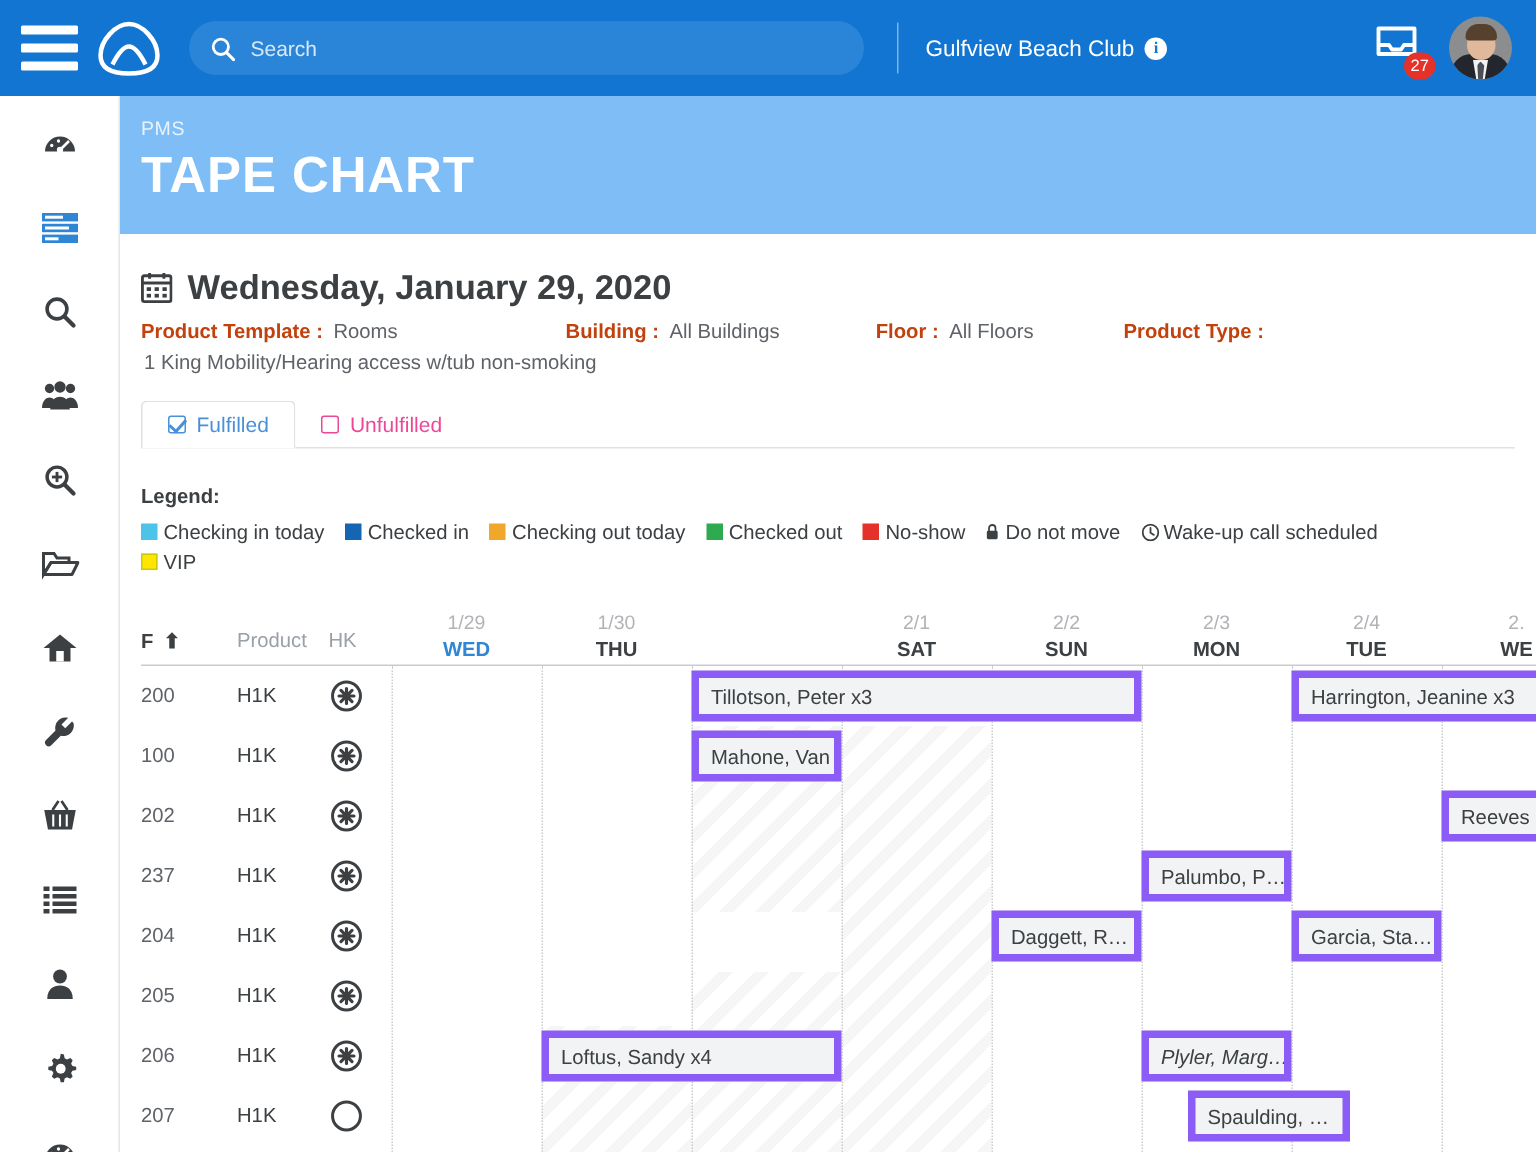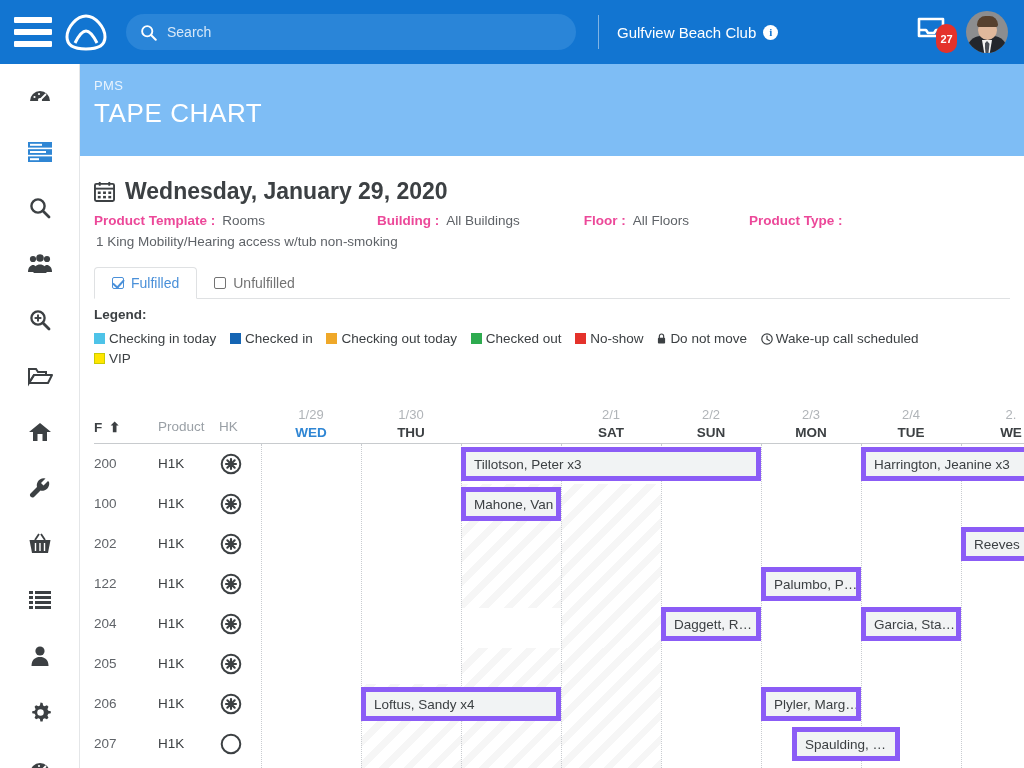--- a/index.html
+++ b/index.html
@@ -59,22 +59,22 @@
   }
 
   .topright {
     margin-left: auto; display: flex; align-items: center; gap: 18px;
     padding-right: 16px;
   }
   .inbox-wrap { position: relative; width: 34px; height: 34px; cursor: pointer; }
   .badge {
     position: absolute; right: -9px; bottom: -4px;
     background: #e4322b; color: #fff;
-    font-size: 11px; font-weight: bold;
-    min-width: 21px; height: 29px; border-radius: 10px;
+    font-size: 11px; font-weight: normal;
+    min-width: 21px; height: 18px; border-radius: 10px;
     display: flex; align-items: center; justify-content: center;
     padding: 0 4px;
   }
   .avatar {
     width: 42px; height: 42px; border-radius: 50%;
     background: #8c8d8f; overflow: hidden; position: relative;
     cursor: pointer;
   }
   .avatar .head {
     position:absolute; width: 19px; height: 22px; border-radius: 50%/55% 55% 45% 45%;
@@ -116,21 +116,21 @@
 
   
   .pagehead {
     position: absolute; left: 80px; top: 64px;
     width: 944px; height: 92px;
     background: #7ebdf5;
     padding: 14px 0 0 14px;
   }
   .crumb { color: #e9f3fd; font-size: 13px; letter-spacing: .4px; }
   .ptitle {
-    color: #ffffff; font-size: 26px; font-weight: normal;
+    color: #ffffff; font-size: 34px; font-weight: bold;
     letter-spacing: .6px; margin-top: 5px;
     font-family: "Liberation Sans", sans-serif;
   }
 
   
   .content {
     position: absolute; left: 80px; top: 156px;
     width: 944px; height: 612px;
     background: #ffffff;
     overflow: hidden;
@@ -138,54 +138,54 @@
 
   .datehead {
     display: flex; align-items: center; gap: 10px;
     padding: 22px 0 0 14px;
   }
   .datehead .dtext { font-size: 23px; font-weight: bold; color: #3c4043; }
 
   .filters {
     padding: 8px 0 0 14px; font-size: 13.5px; display: flex; align-items: baseline;
   }
-  .filters .fl { font-weight: bold; color: #ec4899; }
+  .filters .fl { font-weight: bold; color: #c2410c; }
   .filters .fv { color: #5f6368; margin-left: 7px; }
   .fgap1 { width: 112px; } .fgap2 { width: 64px; } .fgap3 { width: 60px; }
 
   .subline { padding: 6px 0 0 16px; font-size: 13.5px; color: #5f6368; }
 
   
   .tabs {
     margin: 18px 0 0 14px; width: 916px;
     border-bottom: 1px solid #dfe1e3;
     display: flex; align-items: flex-start; height: 32px;
   }
   .tab {
     height: 32px; padding: 0 17px;
     display: flex; align-items: center; gap: 7px;
     font-size: 14px; cursor: pointer;
-    color: #737373;
+    color: #ec4899;
   }
   .tab.active {
     color: #4a90d9;
     border: 1px solid #dfe1e3; border-bottom: 1px solid #ffffff;
     border-radius: 4px 4px 0 0; margin-bottom: -1px;
     background: #ffffff;
   }
   .chk { width: 12px; height: 12px; border: 1.5px solid currentColor; border-radius: 2px;
          display:inline-block; position: relative; }
   .chk.on::after {
     content: ""; position: absolute; left: 2px; top: -1px;
     width: 5px; height: 9px; border: solid currentColor;
     border-width: 0 2px 2px 0; transform: rotate(42deg);
   }
 
   
-  .legend { margin: 8px 0 0 14px; font-size: 13.5px; }
+  .legend { margin: 24px 0 0 14px; font-size: 13.5px; }
   .legend .ltitle { font-weight: bold; color: #3c4043; }
   .legend .lrow { margin-top: 7px; line-height: 20px; color: #3c4043; width: 880px; }
   .sw {
     display: inline-block; width: 11px; height: 11px; vertical-align: -1px;
     margin-right: 4px;
   }
   .lg { margin-right: 10px; white-space: nowrap; }
   .lock-g { display:inline-block; width:9px; height:11px; vertical-align:-1px; margin-right:4px; }
   .clock-g { display:inline-block; width:12px; height:12px; vertical-align:-2px; margin-right:3px; }
 
@@ -585,21 +585,21 @@
         <span class="rnum">202</span>
         <span class="rprod">H1K</span>
         <span class="rhk">
           <svg class="hkicon" width="22" height="22" viewBox="0 0 22 22">
             <circle cx="11" cy="11" r="9.3" fill="none" stroke="#3c4043" stroke-width="2"></circle>
             <path d="M7.3 7.3 L14.7 14.7 M14.7 7.3 L7.3 14.7 M11 6 V16 M6 11 H16" stroke="#3c4043" stroke-width="2.1" stroke-linecap="round"></path>
           </svg>
         </span>
       </div>
       <div class="rowline" style="top:120px">
-        <span class="rnum">122</span>
+        <span class="rnum">237</span>
         <span class="rprod">H1K</span>
         <span class="rhk">
           <svg class="hkicon" width="22" height="22" viewBox="0 0 22 22">
             <circle cx="11" cy="11" r="9.3" fill="none" stroke="#3c4043" stroke-width="2"></circle>
             <path d="M7.3 7.3 L14.7 14.7 M14.7 7.3 L7.3 14.7 M11 6 V16 M6 11 H16" stroke="#3c4043" stroke-width="2.1" stroke-linecap="round"></path>
           </svg>
         </span>
       </div>
       <div class="rowline" style="top:160px">
         <span class="rnum">204</span>
@@ -642,19 +642,19 @@
       </div>
 
       <div class="resv" style="left:367px; top:3px;   width:300px;">Tillotson, Peter x3</div>
       <div class="resv" style="left:767px; top:3px;   width:200px;">Harrington, Jeanine x3</div>
       <div class="resv" style="left:367px; top:43px;  width:100px;">Mahone, Van</div>
       <div class="resv" style="left:867px; top:83px;  width:100px;">Reeves</div>
       <div class="resv" style="left:667px; top:123px; width:100px;">Palumbo, P…</div>
       <div class="resv" style="left:567px; top:163px; width:100px;">Daggett, R…</div>
       <div class="resv" style="left:767px; top:163px; width:100px;">Garcia, Sta…</div>
       <div class="resv" style="left:267px; top:243px; width:200px;">Loftus, Sandy x4</div>
-      <div class="resv" style="left:667px; top:243px; width:100px;">Plyler, Marg…</div>
+      <div class="resv" style="left:667px; top:243px; width:100px;font-style:italic;">Plyler, Marg…</div>
       <div class="resv" style="left:698px; top:283px; width:108px;">Spaulding, …</div>
 
     </div>
   </div>
 
 </div>
 
 </body></html>

